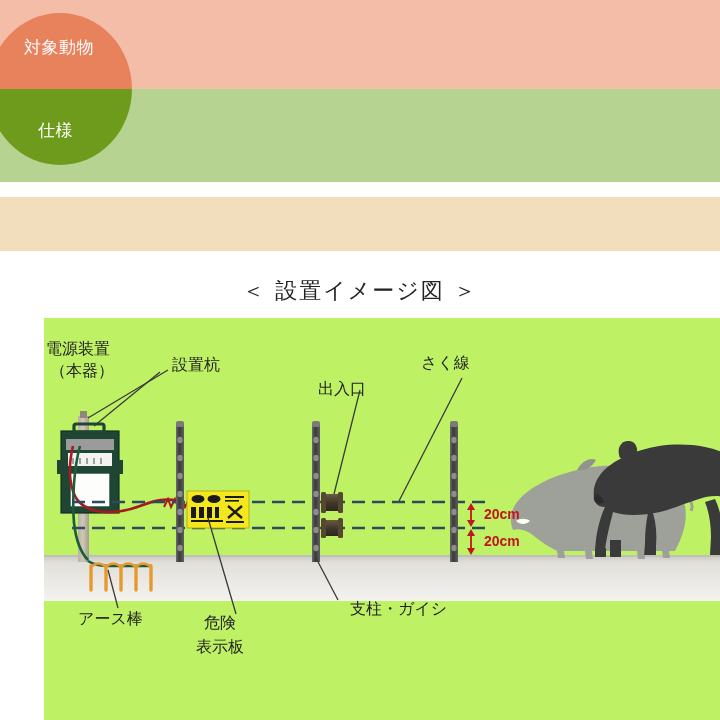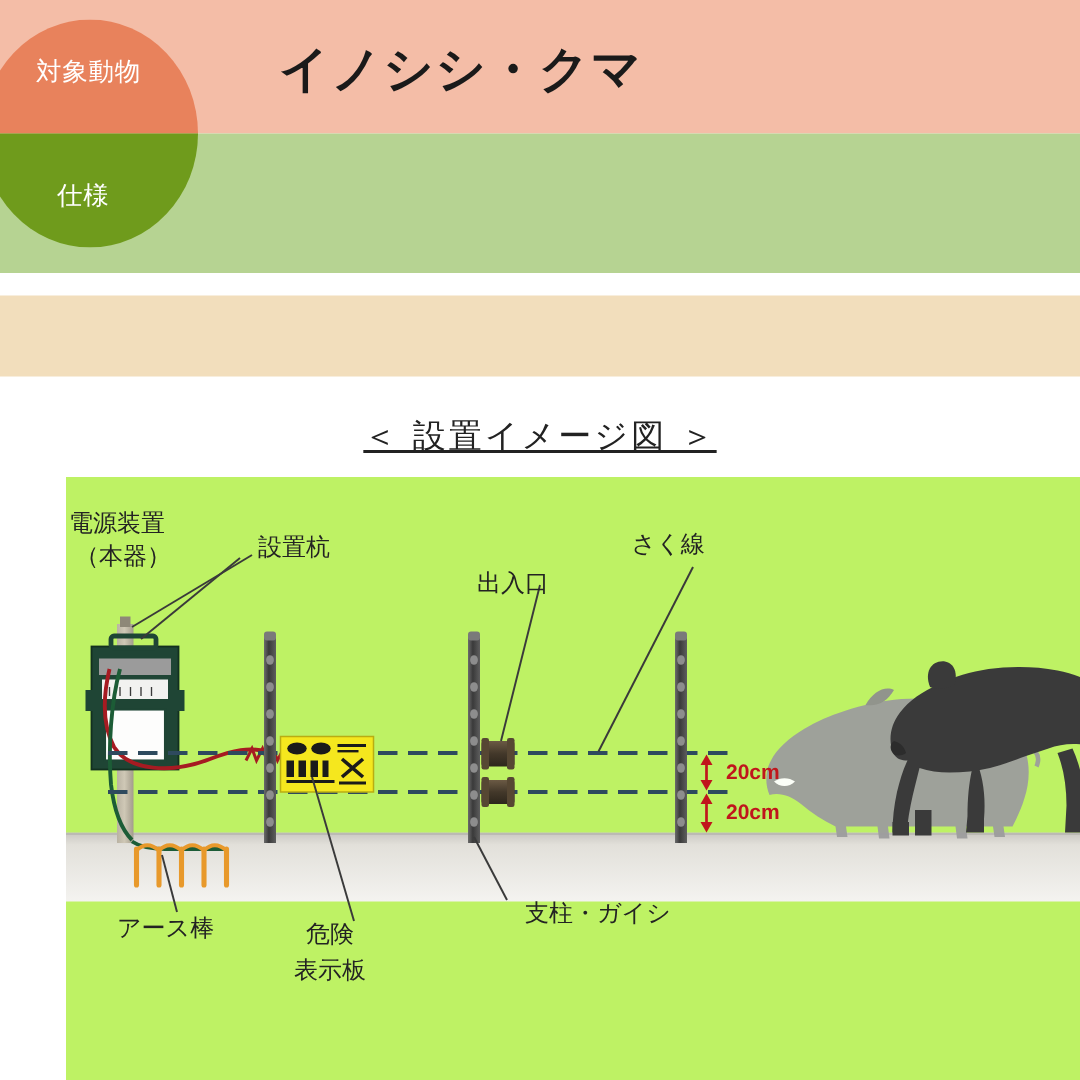--- a/index.html
+++ b/index.html
@@ -61,21 +61,20 @@
     font-family:"DejaVu Sans", sans-serif;
   }
 
   
   #diagram-caption {
     position:absolute; left:0; top:276px; width:720px;
     text-align:center;
     font-size:22px; color:#222;
     letter-spacing:2px;
     font-family:"DejaVu Sans", sans-serif;
-    text-decoration:underline;
   }
 
   
   #diagram {
     position:absolute; left:0; top:318px; width:720px; height:402px;
     background:#bef264;
     margin-left:44px;
   }
   #diagram svg { display:block; }
 
@@ -108,21 +107,20 @@
   <div class="band" id="band-detail"></div>
 
   <div id="circle-wrap">
     <div id="circle-top"></div>
     <div id="circle-bot"></div>
   </div>
 
   <div class="circle-label" id="lbl-animal">対象動物</div>
   <div class="circle-label" id="lbl-spec">仕様</div>
 
-  <div class="band-title" id="title-animal">イノシシ・クマ</div>
 
 
   <div id="diagram-caption">＜ 設置イメージ図 ＞</div>
 
   <div id="diagram">
     <svg width="720" height="402" viewBox="0 0 720 402" xmlns="http://www.w3.org/2000/svg">
 
       <defs>
         <linearGradient id="gndGrad" x1="0" y1="0" x2="0" y2="1">
           <stop offset="0%" stop-color="#c9c7c1"></stop>

